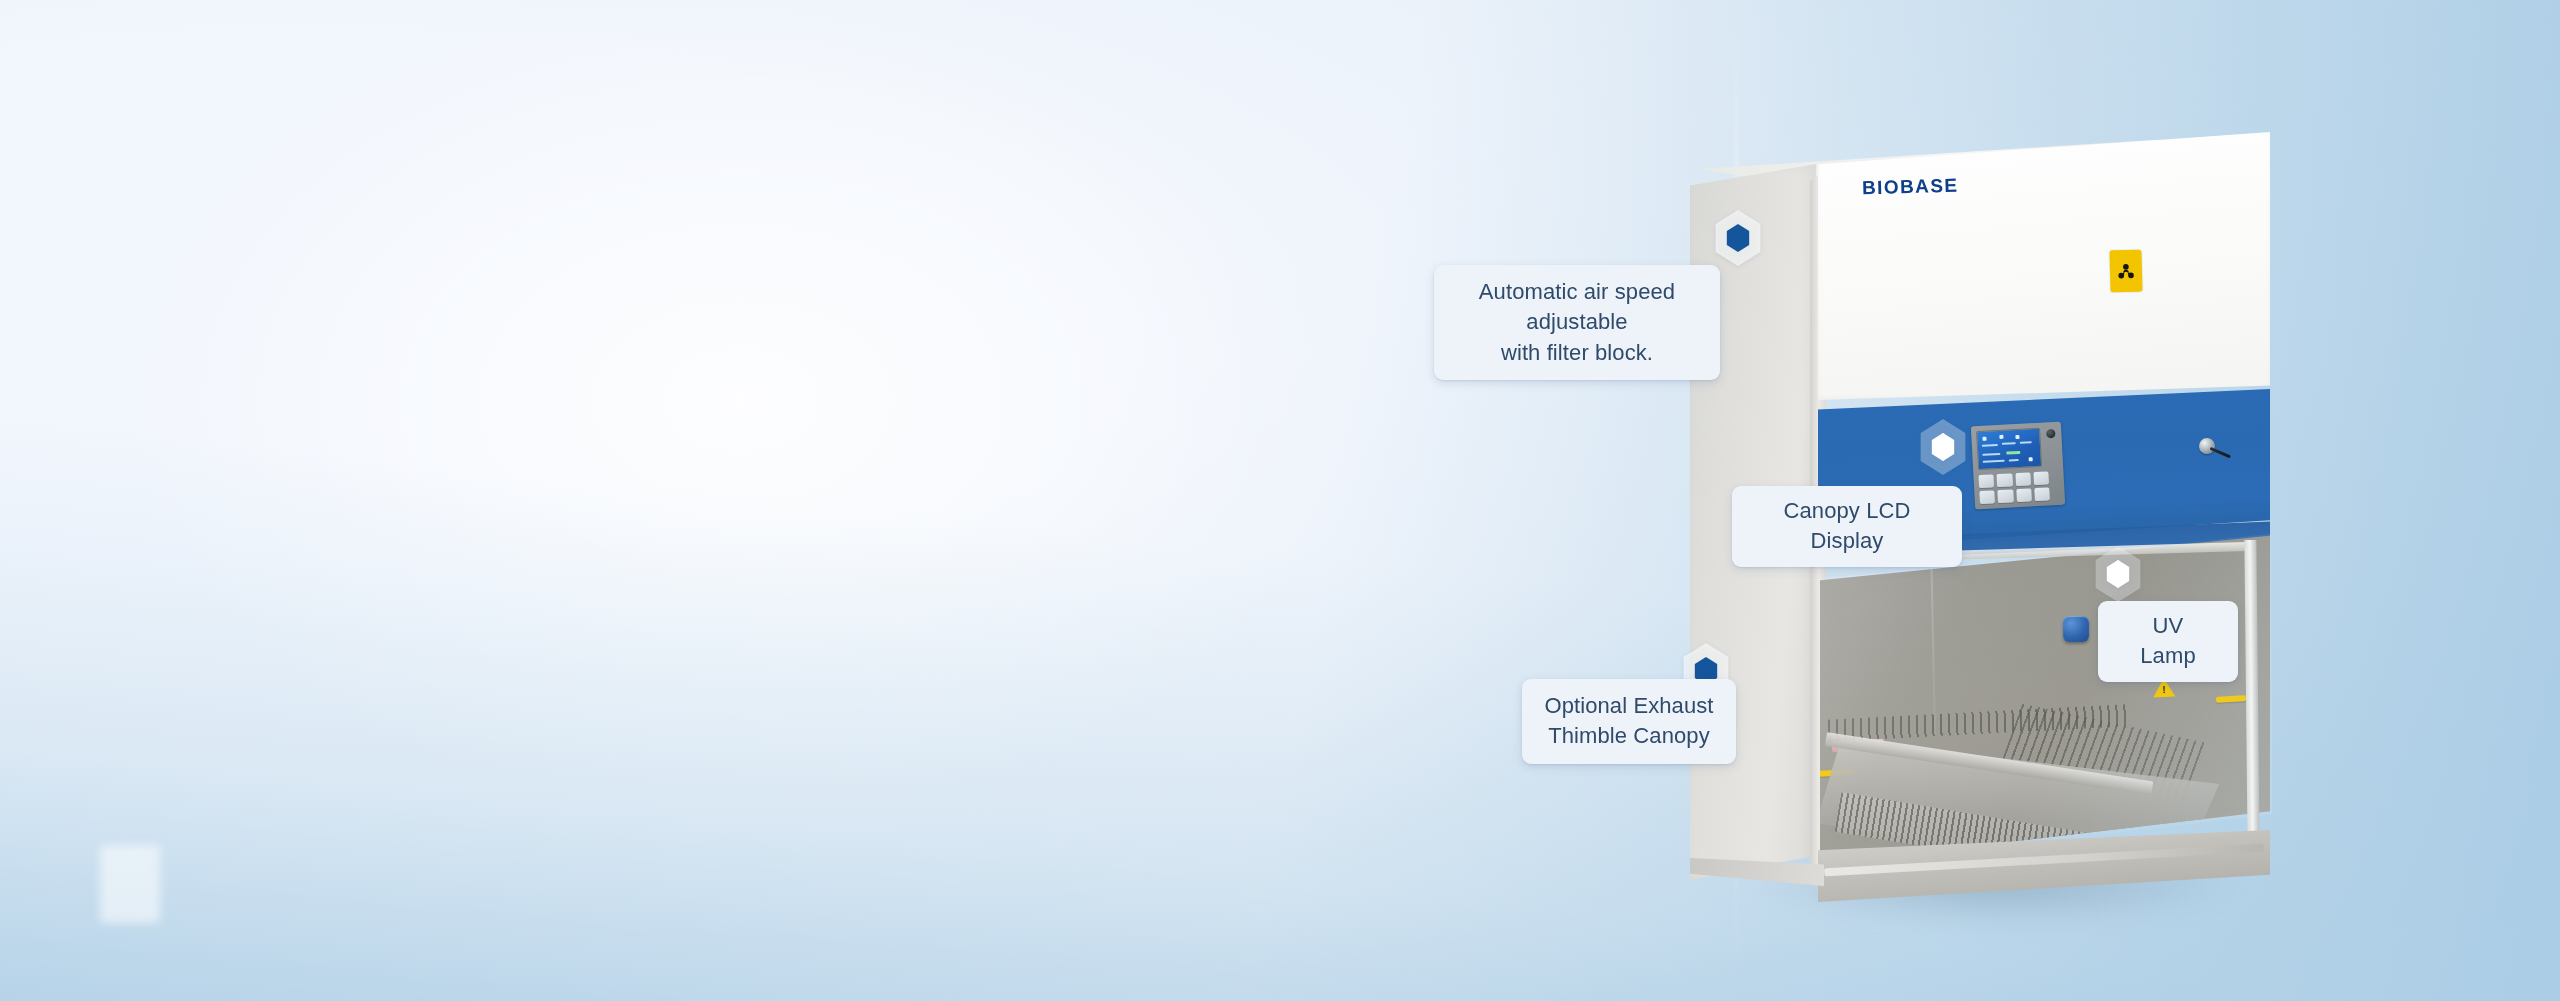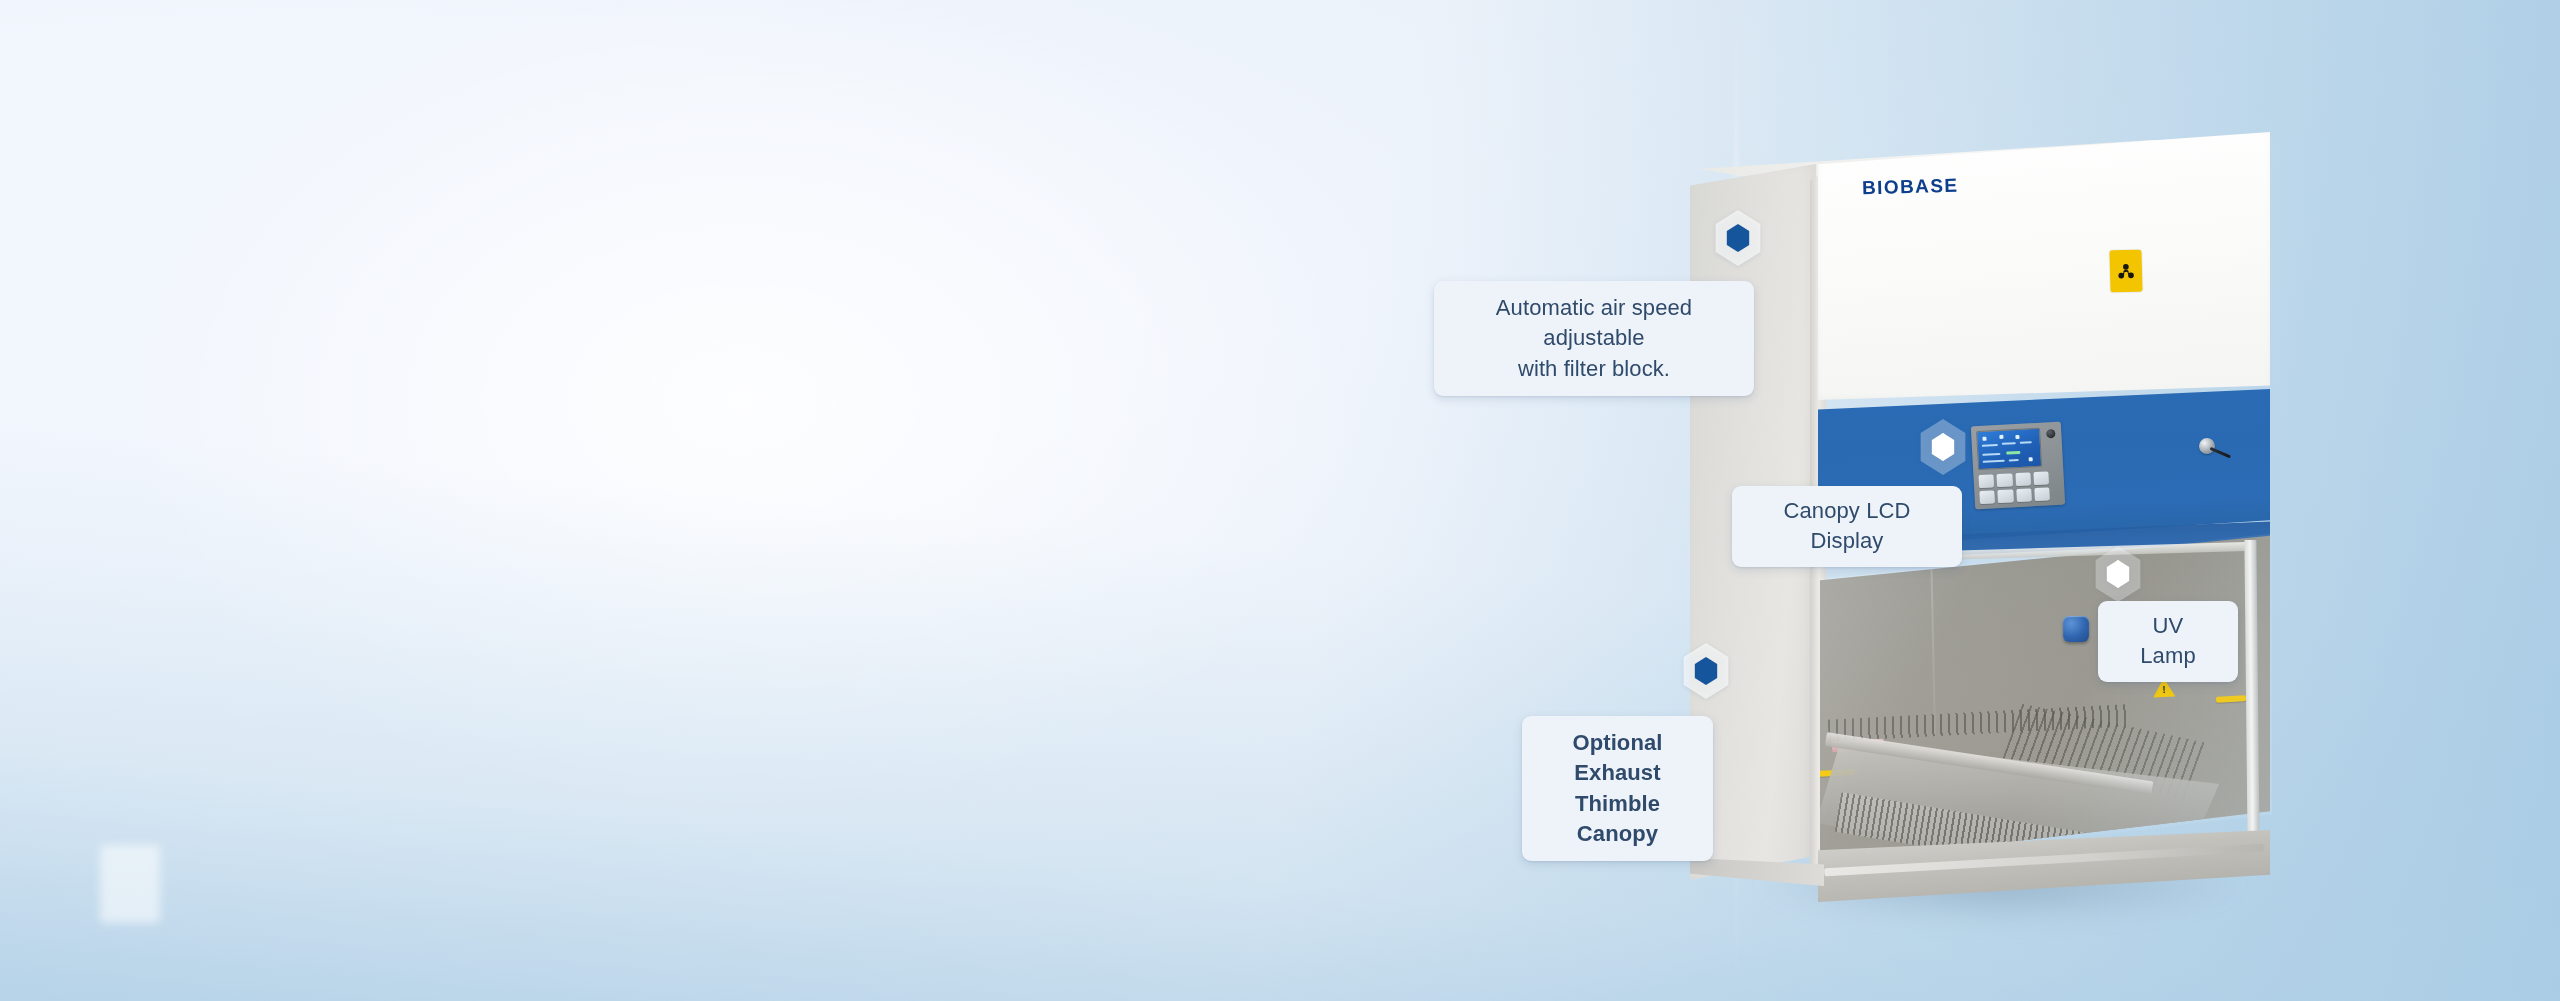--- a/index.html
+++ b/index.html
@@ -303,24 +303,24 @@
     color:#2f4a6b;
     font-size:22px;
     line-height:1.38;
     text-align:center;
     padding:12px 20px;
     box-shadow:0 3px 10px rgba(60,90,130,.16), 0 1px 2px rgba(60,90,130,.12);
     white-space:pre-line;
     font-family:"Liberation Sans", sans-serif;
     letter-spacing:.1px;
   }
-  .pill.p-air   { left:1434px; top:265px; width:320px;margin-top:16px; }
+  .pill.p-air   { left:1434px; top:265px; width:286px; }
   .pill.p-lcd   { left:1732px; top:486px; width:230px; padding:10px 18px; }
   .pill.p-uv    { left:2098px; top:601px; width:140px; padding:10px 26px; }
-  .pill.p-canopy{ left:1522px; top:716px; width:191px;font-weight:bold; }
+  .pill.p-canopy{ left:1522px; top:679px; width:214px; }
 </style>
 </head>
 <body>
 
 <div id="stage">
 
   <div id="bg-glow"></div>
   <div id="bg-wash-right"></div>
   <div id="bg-wash-bottom"></div>
   <div id="bg-seam"></div>

